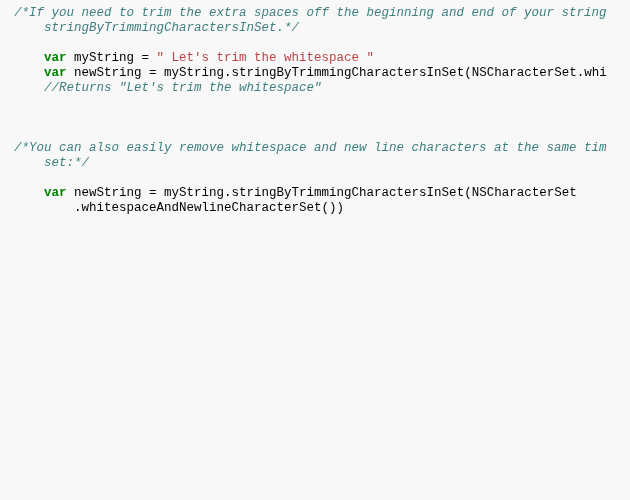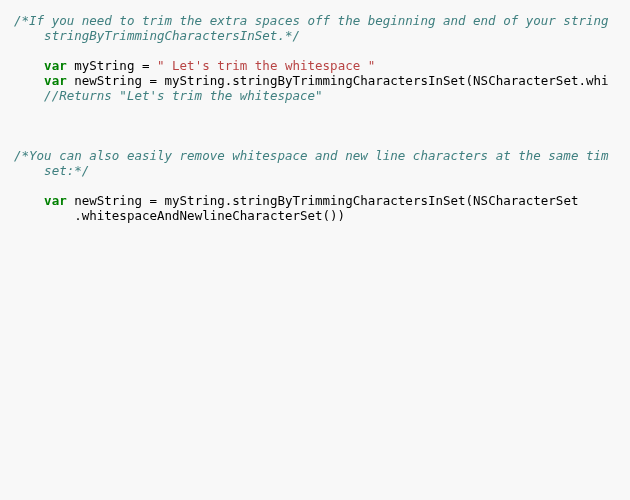--- a/index.html
+++ b/index.html
@@ -8,22 +8,23 @@
     width: 630px;
     height: 500px;
     background: #f8f8f8;
     font-family: "Menlo", "Consolas", "DejaVu Sans Mono", monospace;
     font-size: 12.5px;
     line-height: 15px;
     overflow: hidden;
   }
   .code {
     white-space: pre;
-    padding: 13px 0 0 14px;
+    padding: 6px 0 0 14px;
     color: #000;
+    font-family: Liberation Mono, monospace;
   }
   .comment { color: #408080; font-style: italic; }
   .keyword { color: #008000; font-weight: bold; }
   .string  { color: #b84444; }
   .ident   { color: #000000; }
 </style>
 </head>
 <body>
 
 <div class="code"><span class="comment">/*If you need to trim the extra spaces off the beginning and end of your string</span>

